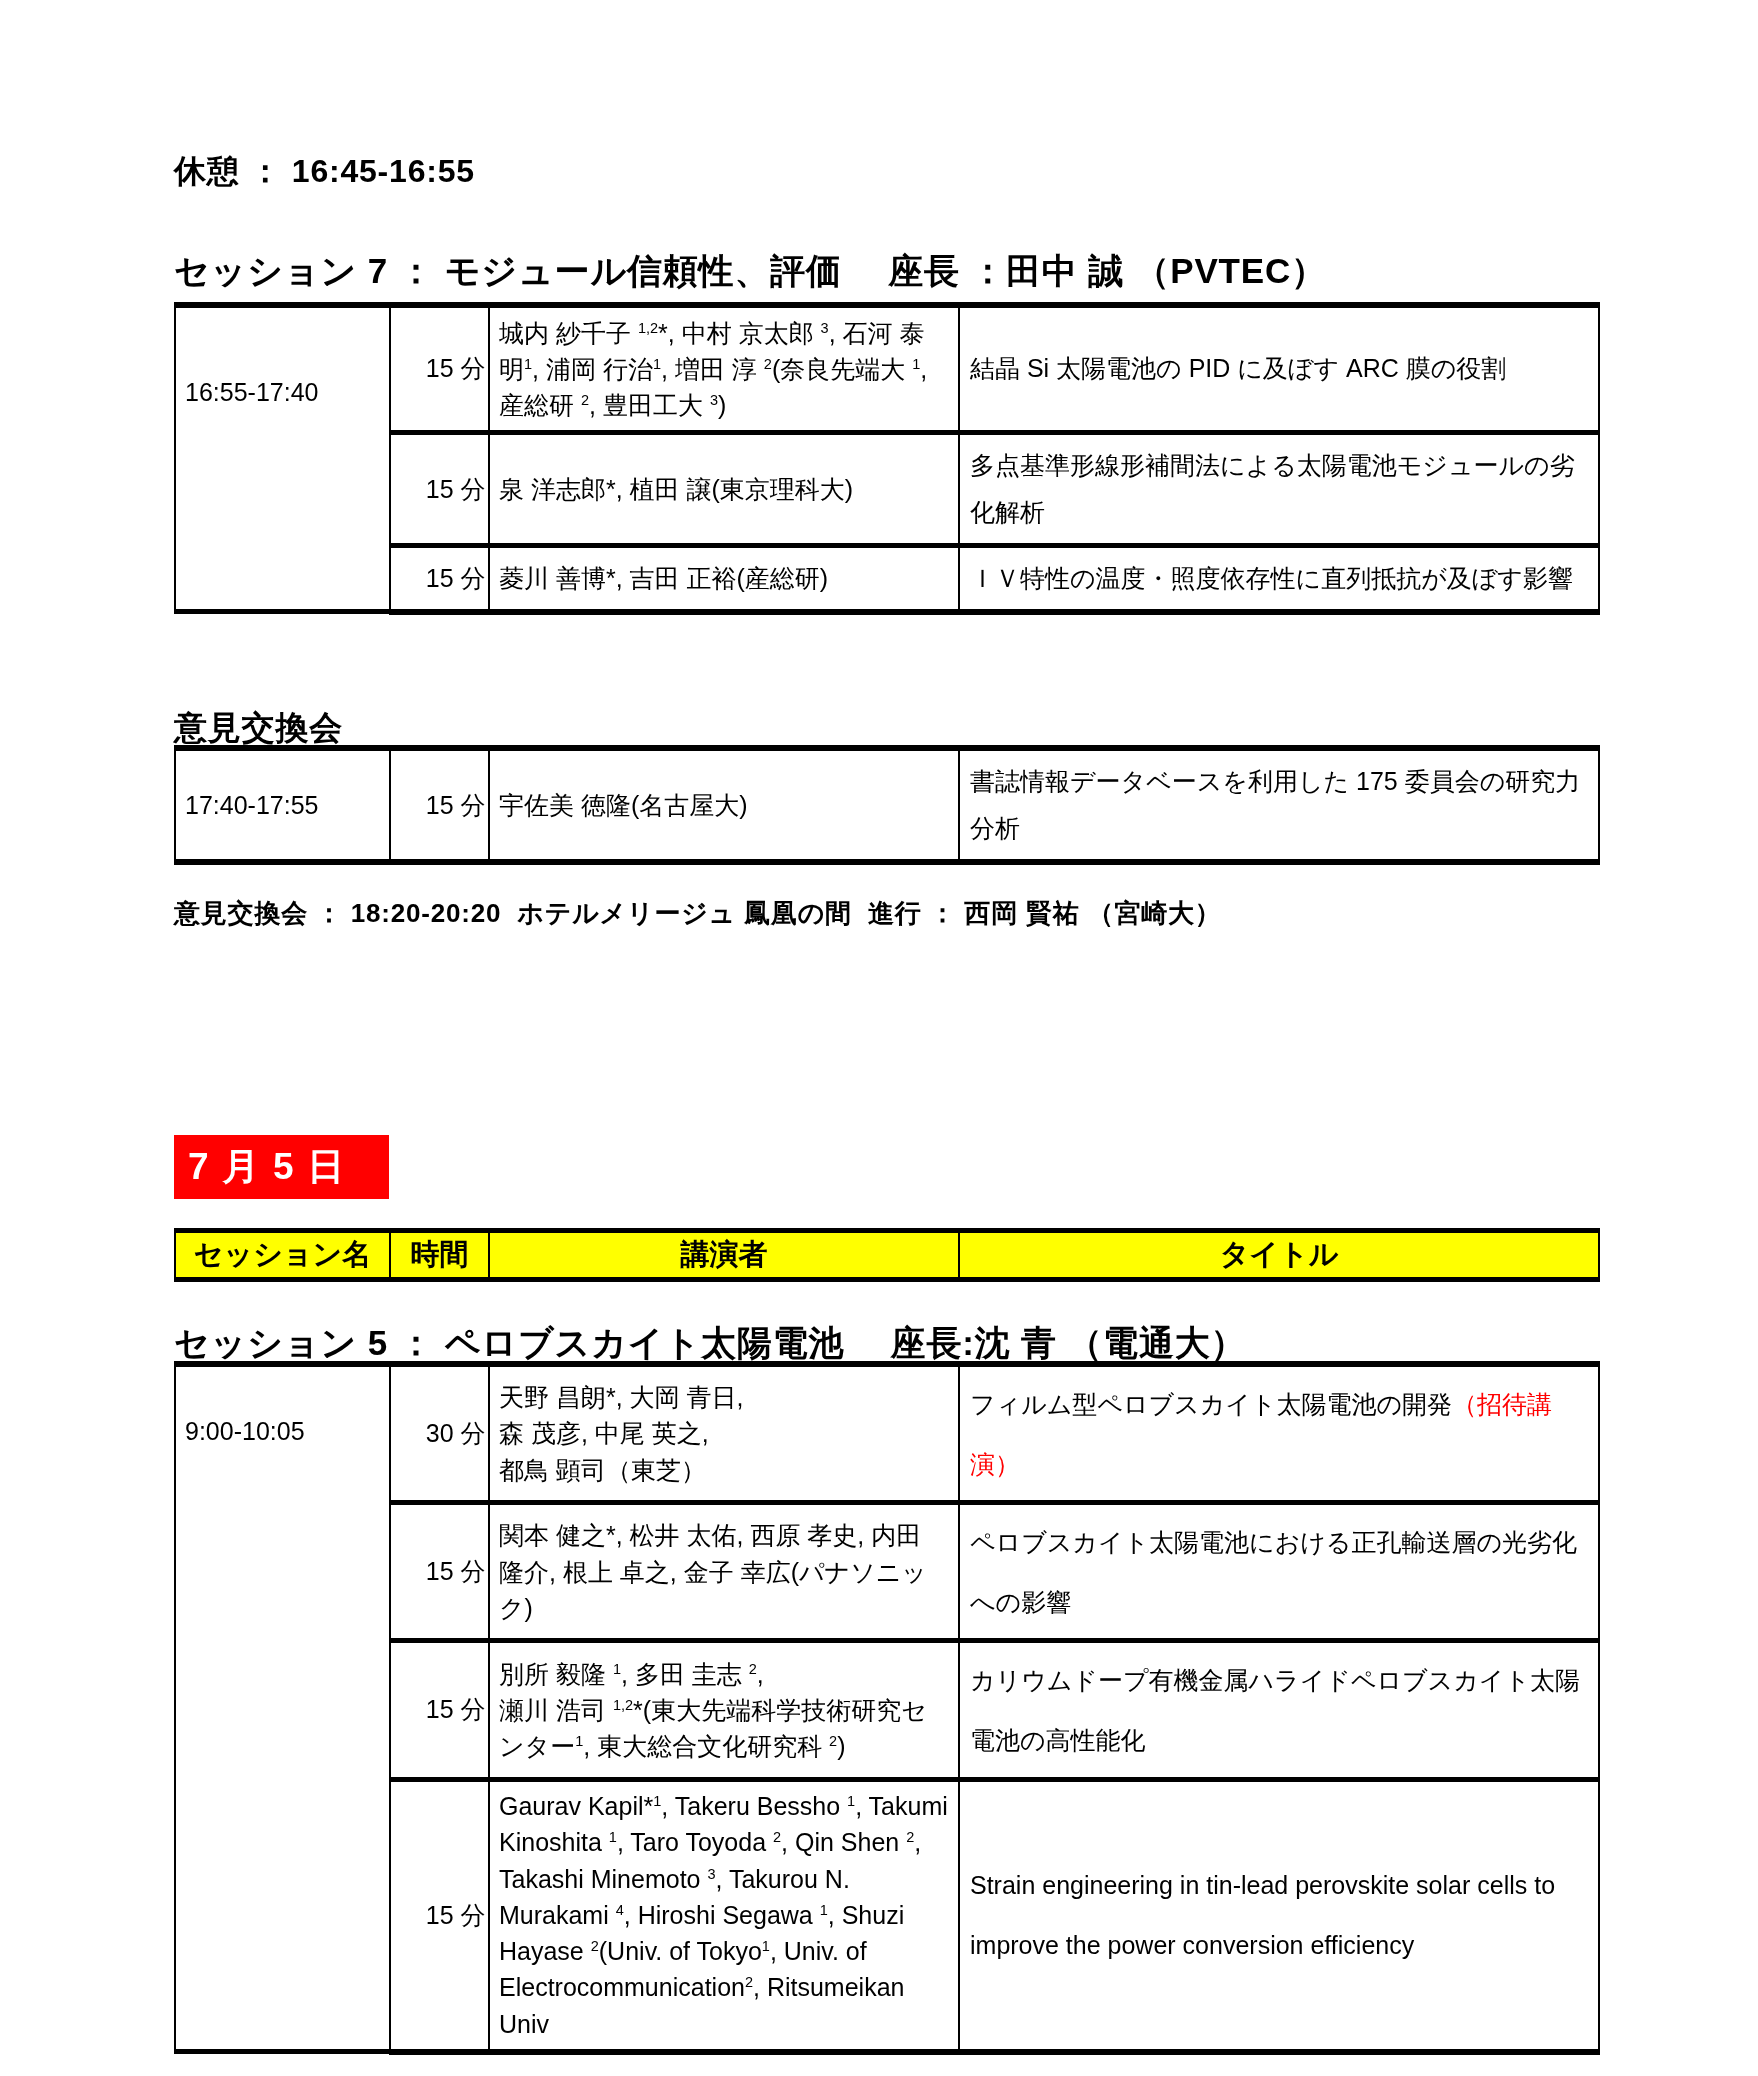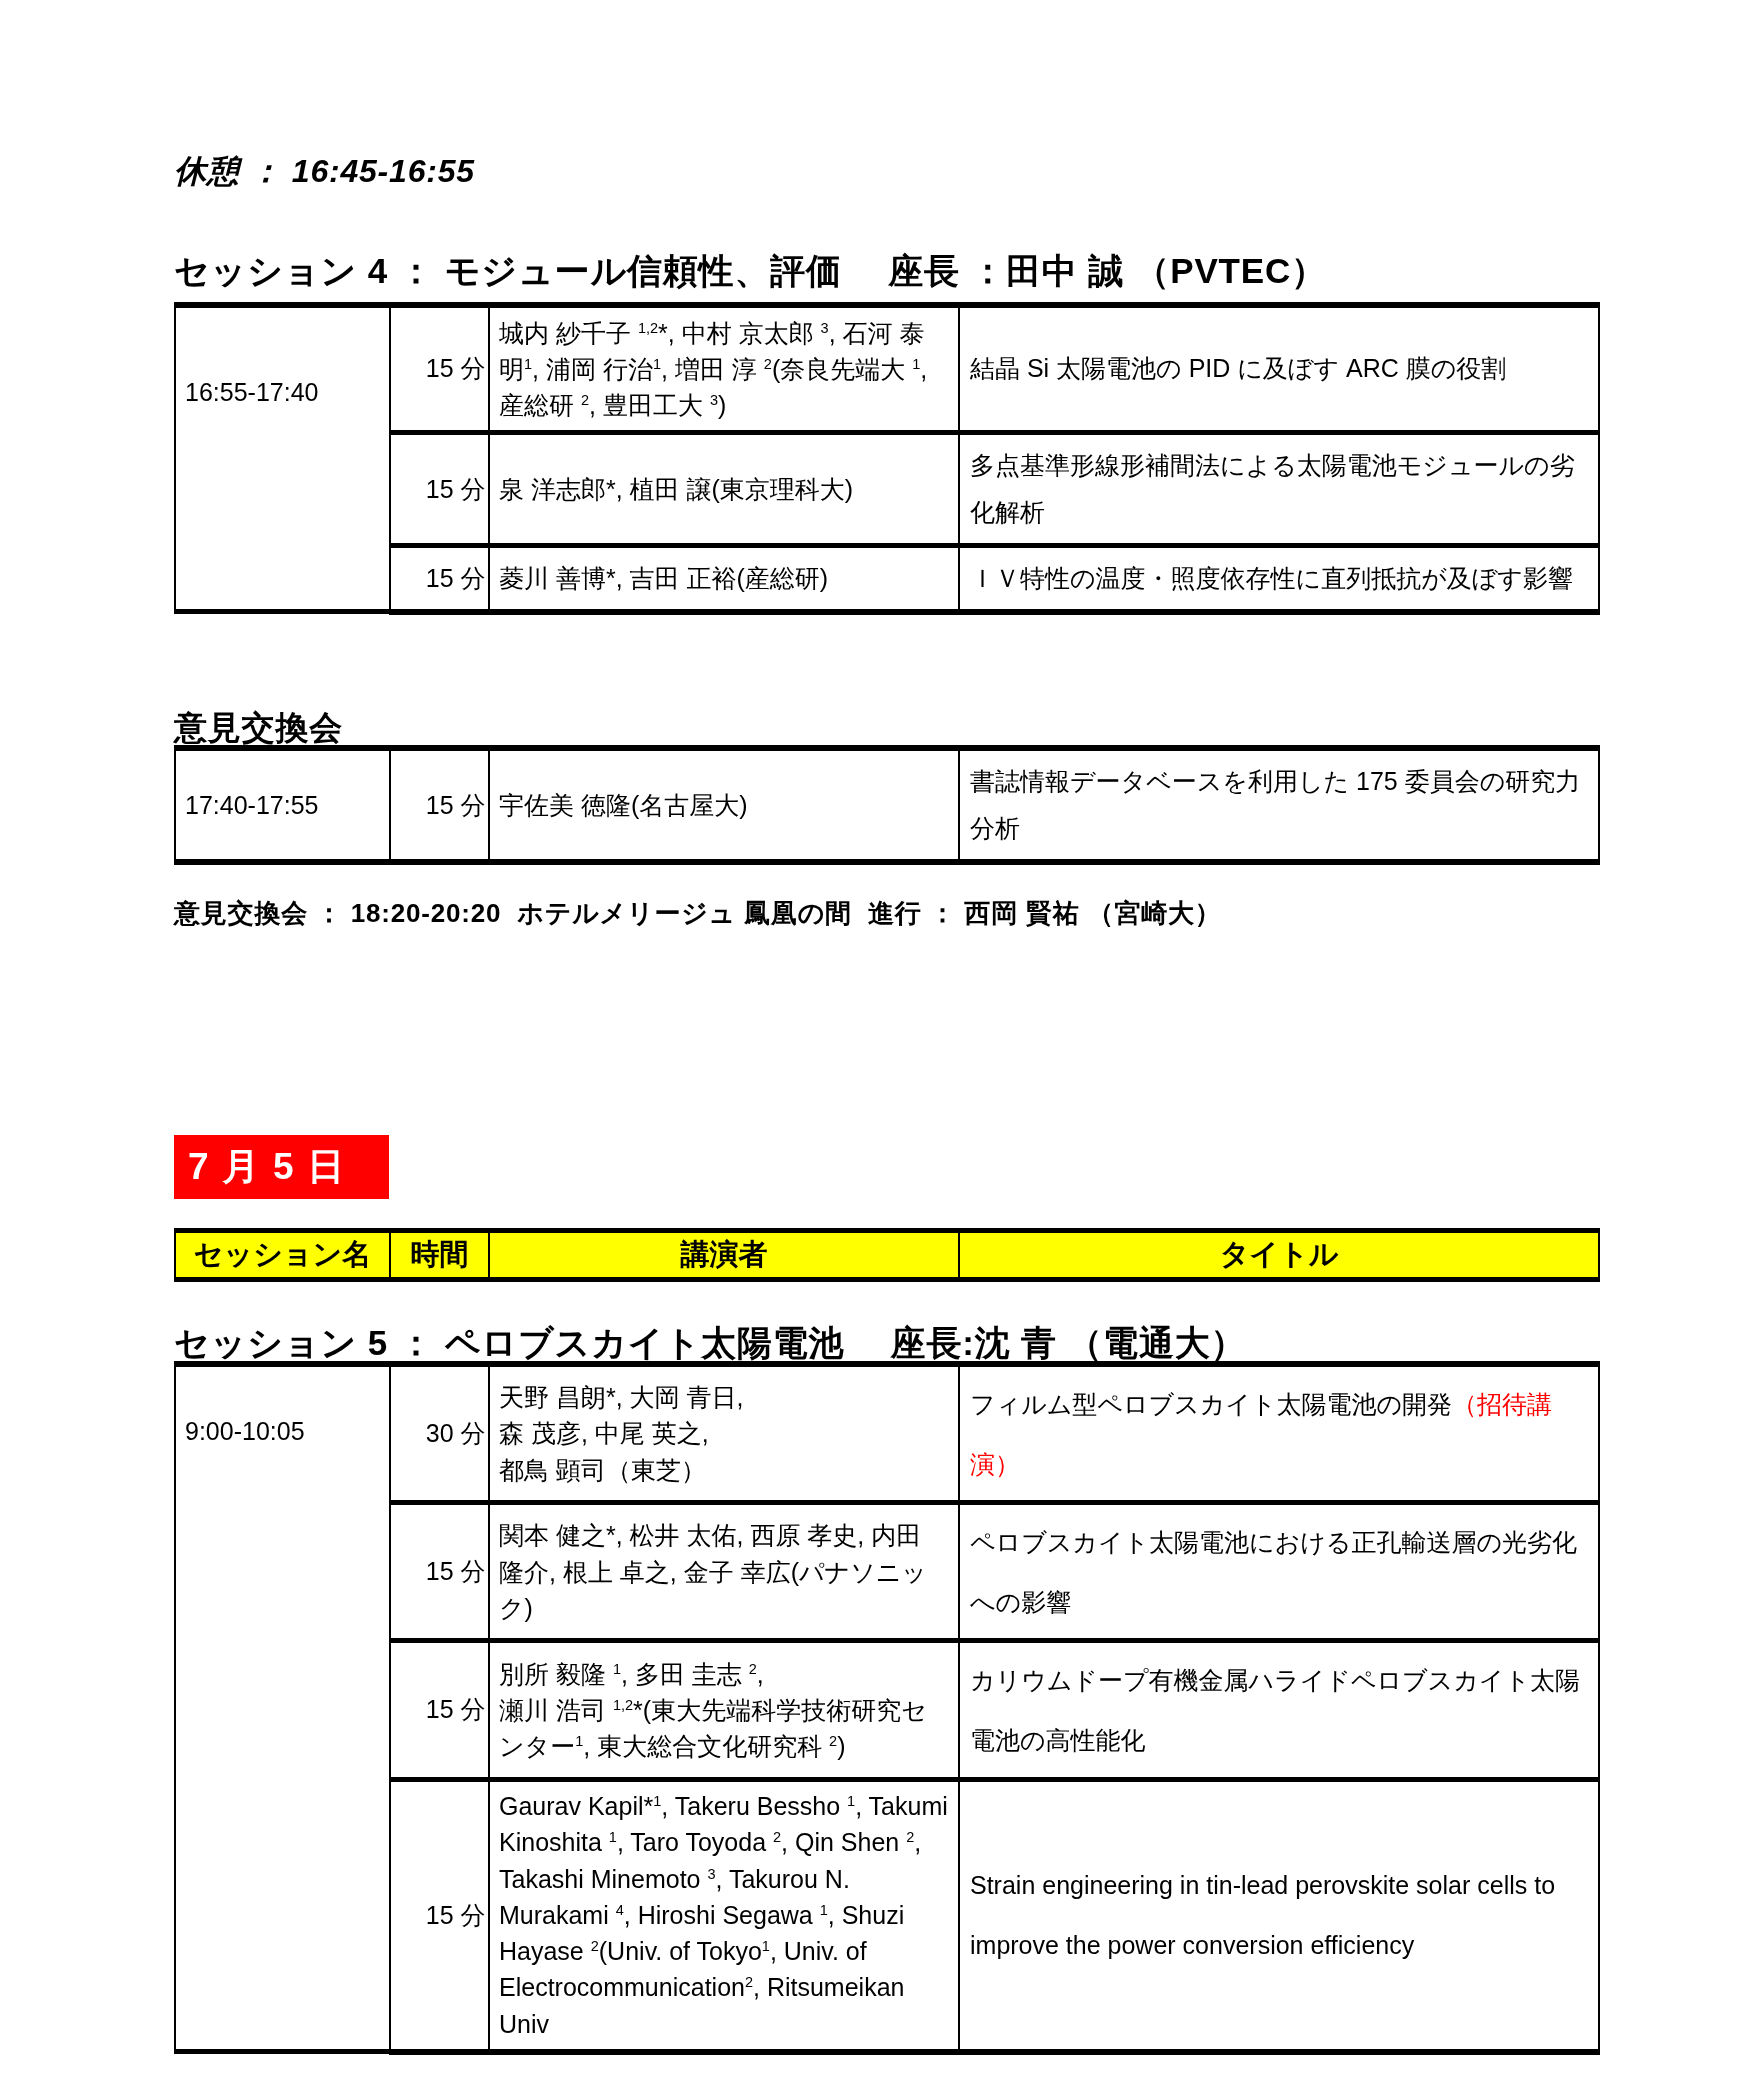--- a/index.html
+++ b/index.html
@@ -36,23 +36,23 @@
     background:var(--hdr,#ffff00);
     border-left:2.1px solid #000;border-right:2.1px solid #000;
     border-top:5.8px solid #000;border-bottom:5.8px solid #000;
     font-size:29px;text-align:center;vertical-align:middle;height:42px;
     font-weight:bold;
   }
 </style>
 </head>
 <body>
 
-<div class="abs heading-sm" style="left:174px;top:150px;font-size:32px;font-style:italic;">休憩 ： 16:45-16:55</div>
+<div class="abs heading-sm" style="left:174px;top:150px;font-size:32px;">休憩 ： 16:45-16:55</div>
 
-<div class="abs heading" style="left:174px;top:248px;">セッション 4 ： モジュール信頼性、評価　 座長 ：田中 誠 （PVTEC）</div>
+<div class="abs heading" style="left:174px;top:248px;">セッション 7 ： モジュール信頼性、評価　 座長 ：田中 誠 （PVTEC）</div>
 
 <table class="prog abs" style="left:174px;top:302px;">
   <colgroup>
       <col style="width:215px">
       <col style="width:99px">
       <col style="width:470px">
       <col style="width:640px">
     </colgroup>
   <tbody>
       <tr>

